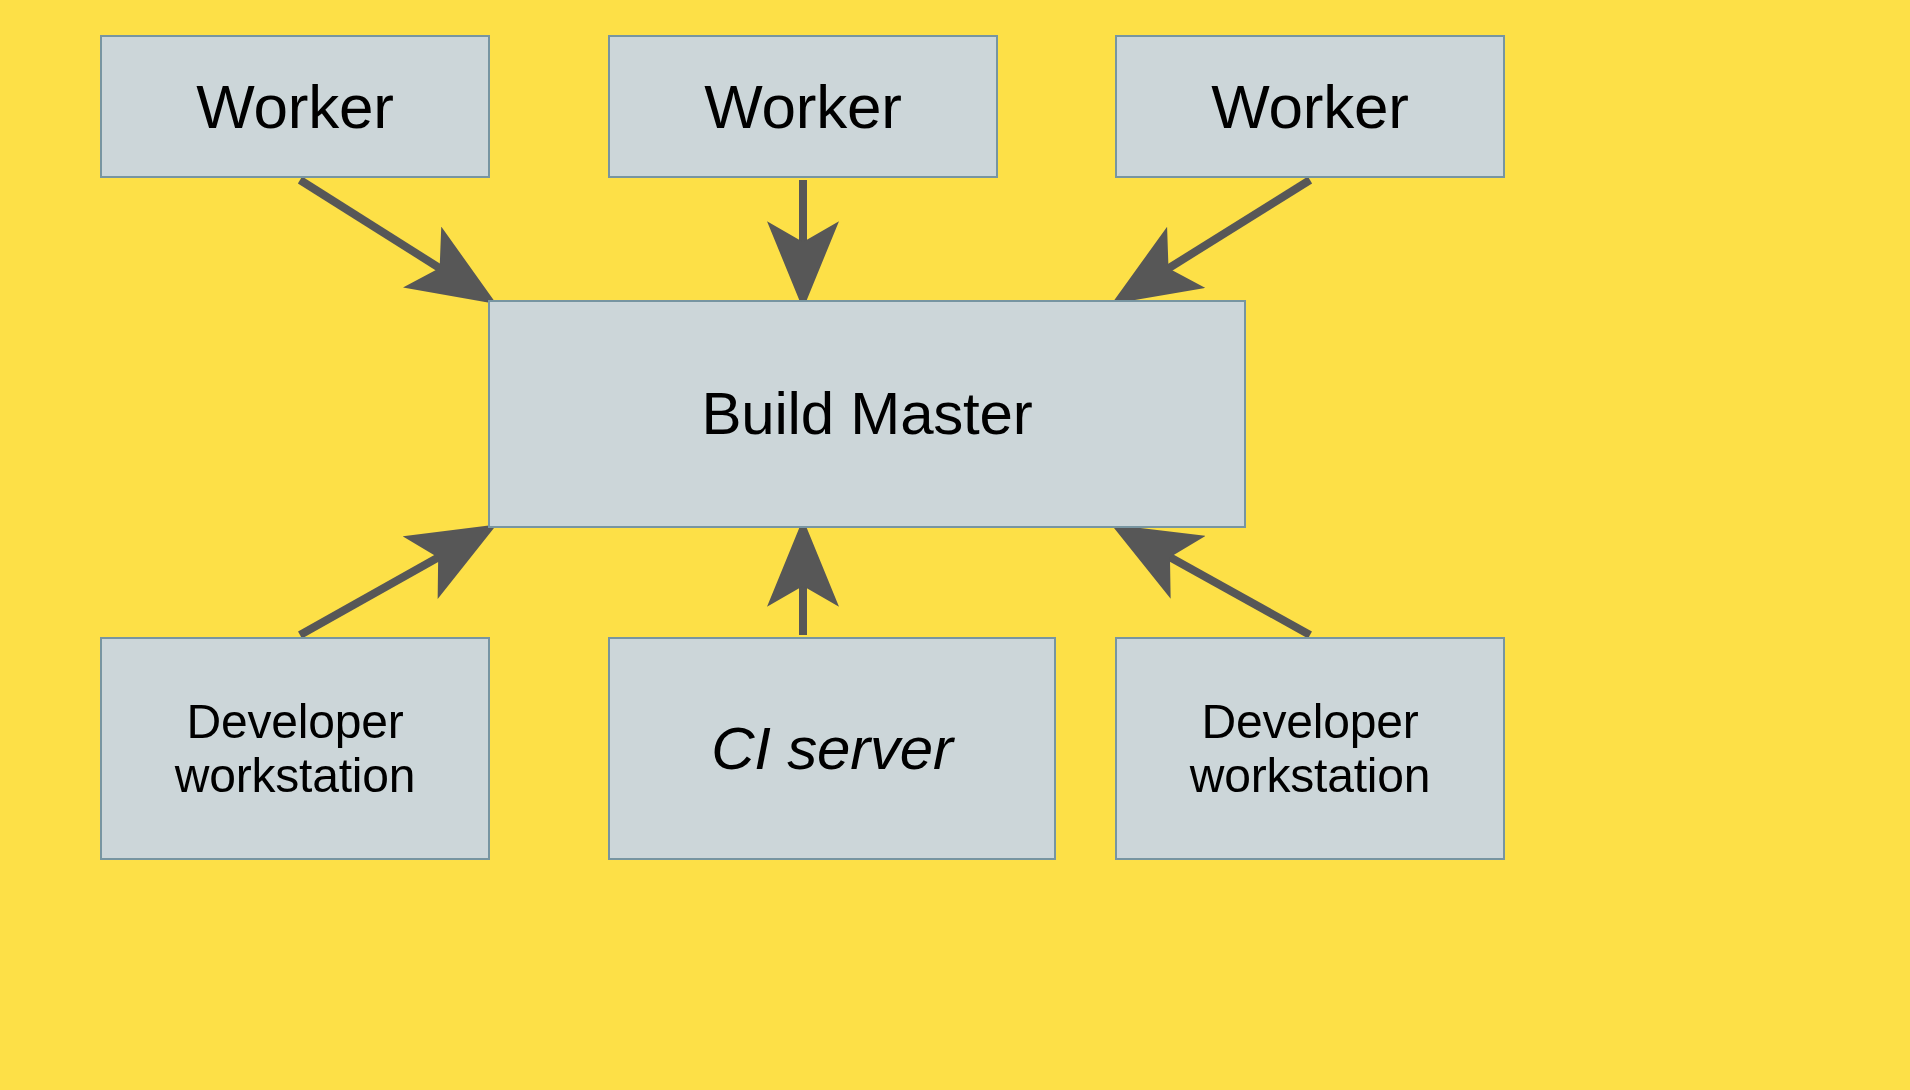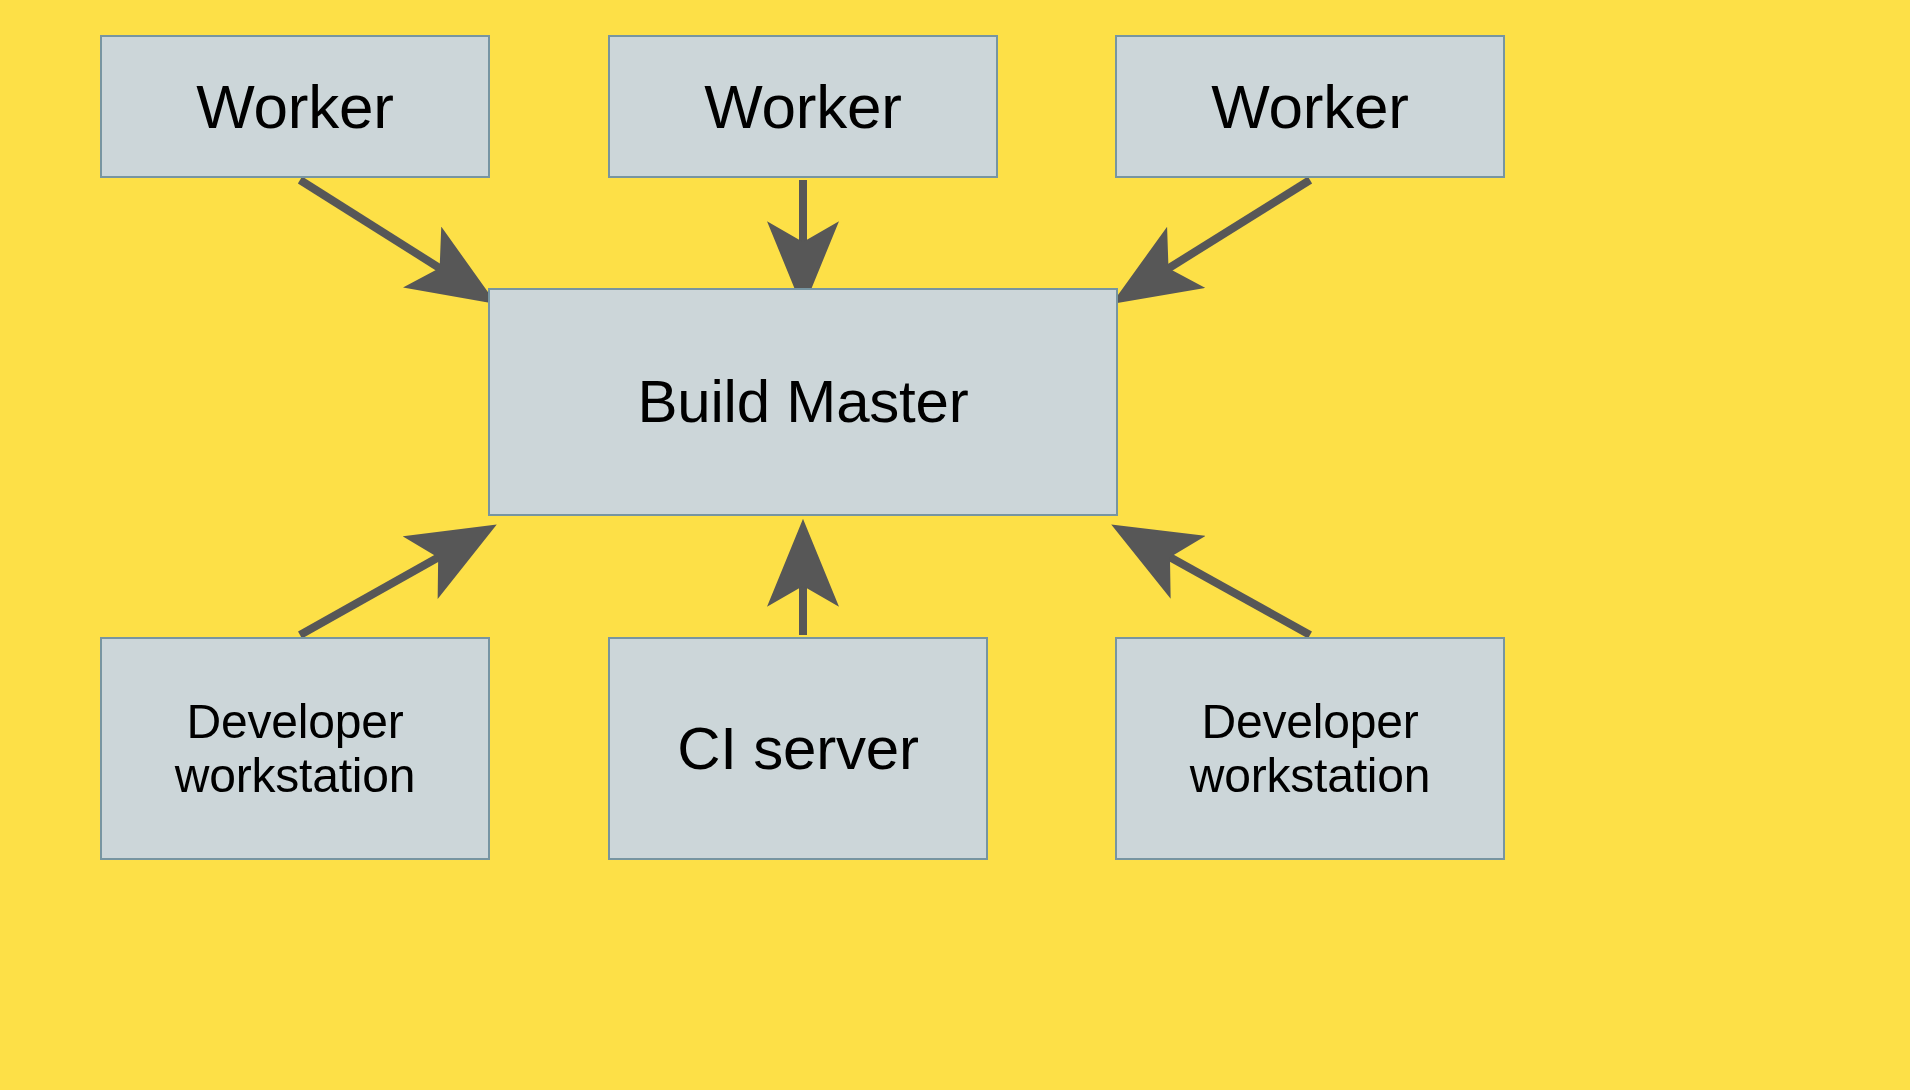--- a/index.html
+++ b/index.html
@@ -81,30 +81,30 @@
   </div>
 
   <div class="node" style="left:608px; top:35px; width:390px; height:143px;">
     <span class="node-label size-worker">Worker</span>
   </div>
 
   <div class="node" style="left:1115px; top:35px; width:390px; height:143px;">
     <span class="node-label size-worker">Worker</span>
   </div>
 
-  <div class="node" style="left:488px; top:288px; width:630px; height:228px;">
+  <div class="node" style="left:488px; top:300px; width:758px; height:228px;">
     <span class="node-label size-master">Build Master</span>
   </div>
 
   <div class="node" style="left:100px; top:637px; width:390px; height:223px;">
     <span class="node-label size-dev">Developer
 workstation</span>
   </div>
 
-  <div class="node" style="left:608px; top:637px; width:380px; height:223px;">
+  <div class="node" style="left:608px; top:637px; width:448px; height:223px;font-style:italic;">
     <span class="node-label size-ci">CI server</span>
   </div>
 
   <div class="node" style="left:1115px; top:637px; width:390px; height:223px;">
     <span class="node-label size-dev">Developer
 workstation</span>
   </div>
 
 </div>
 

